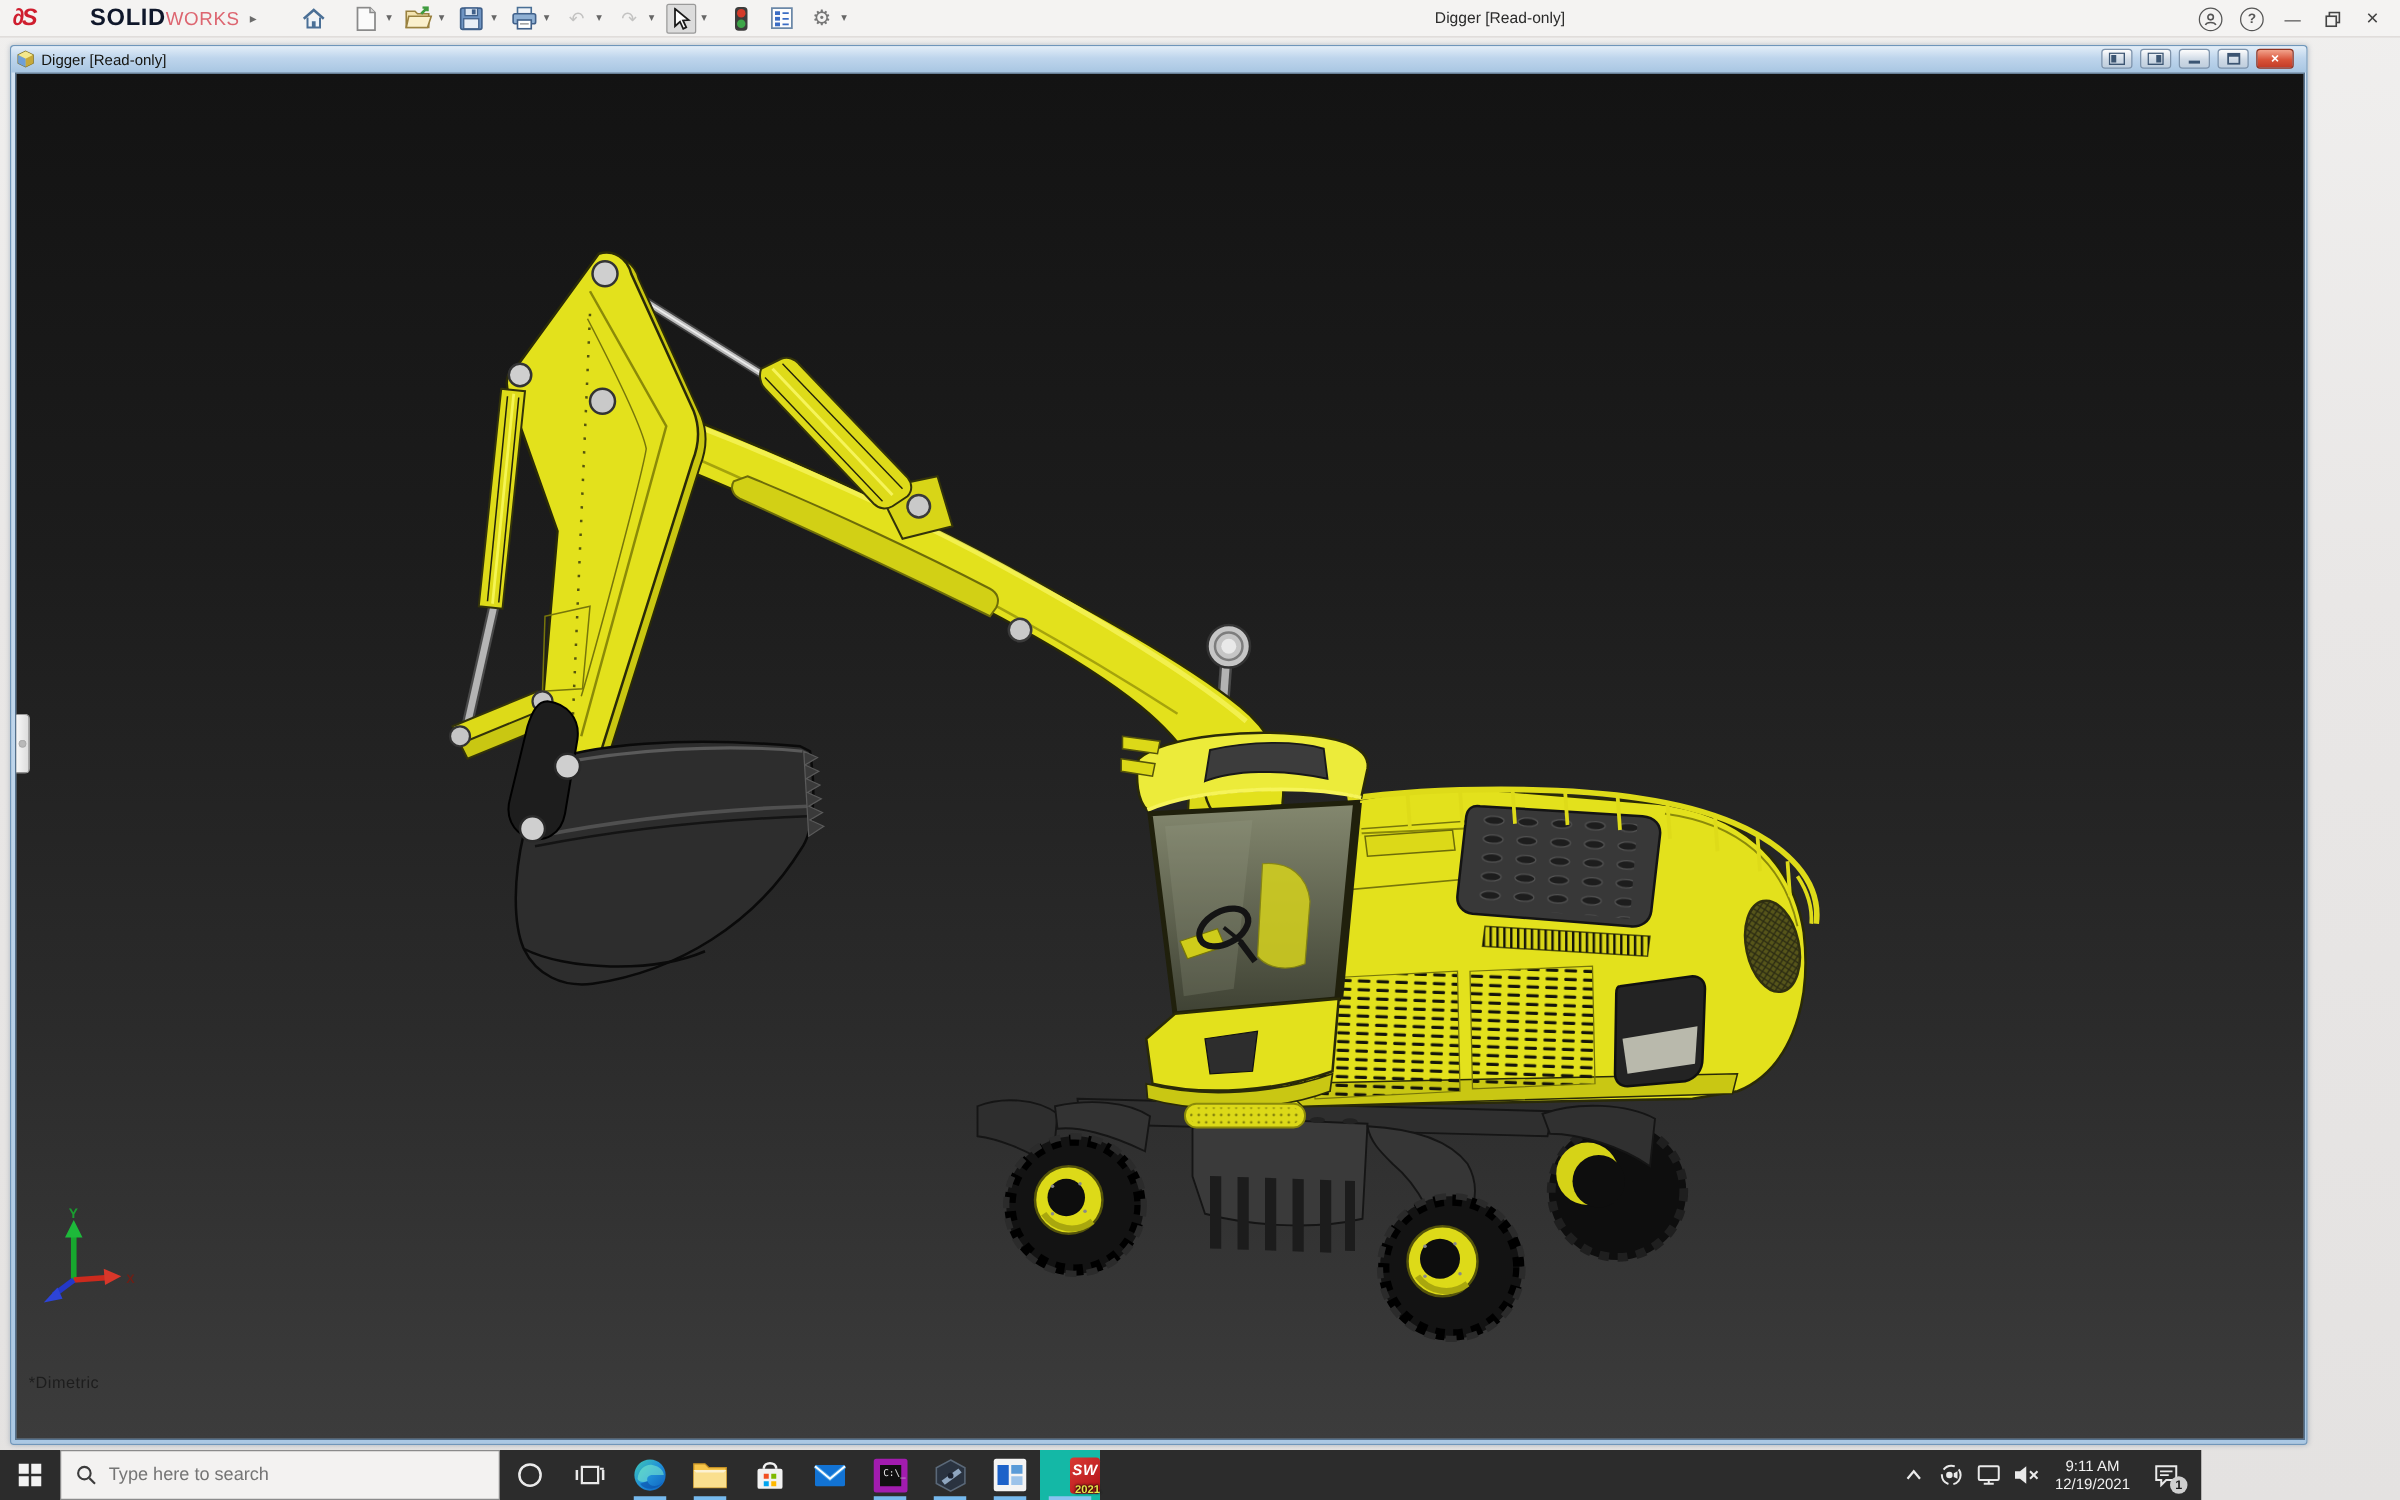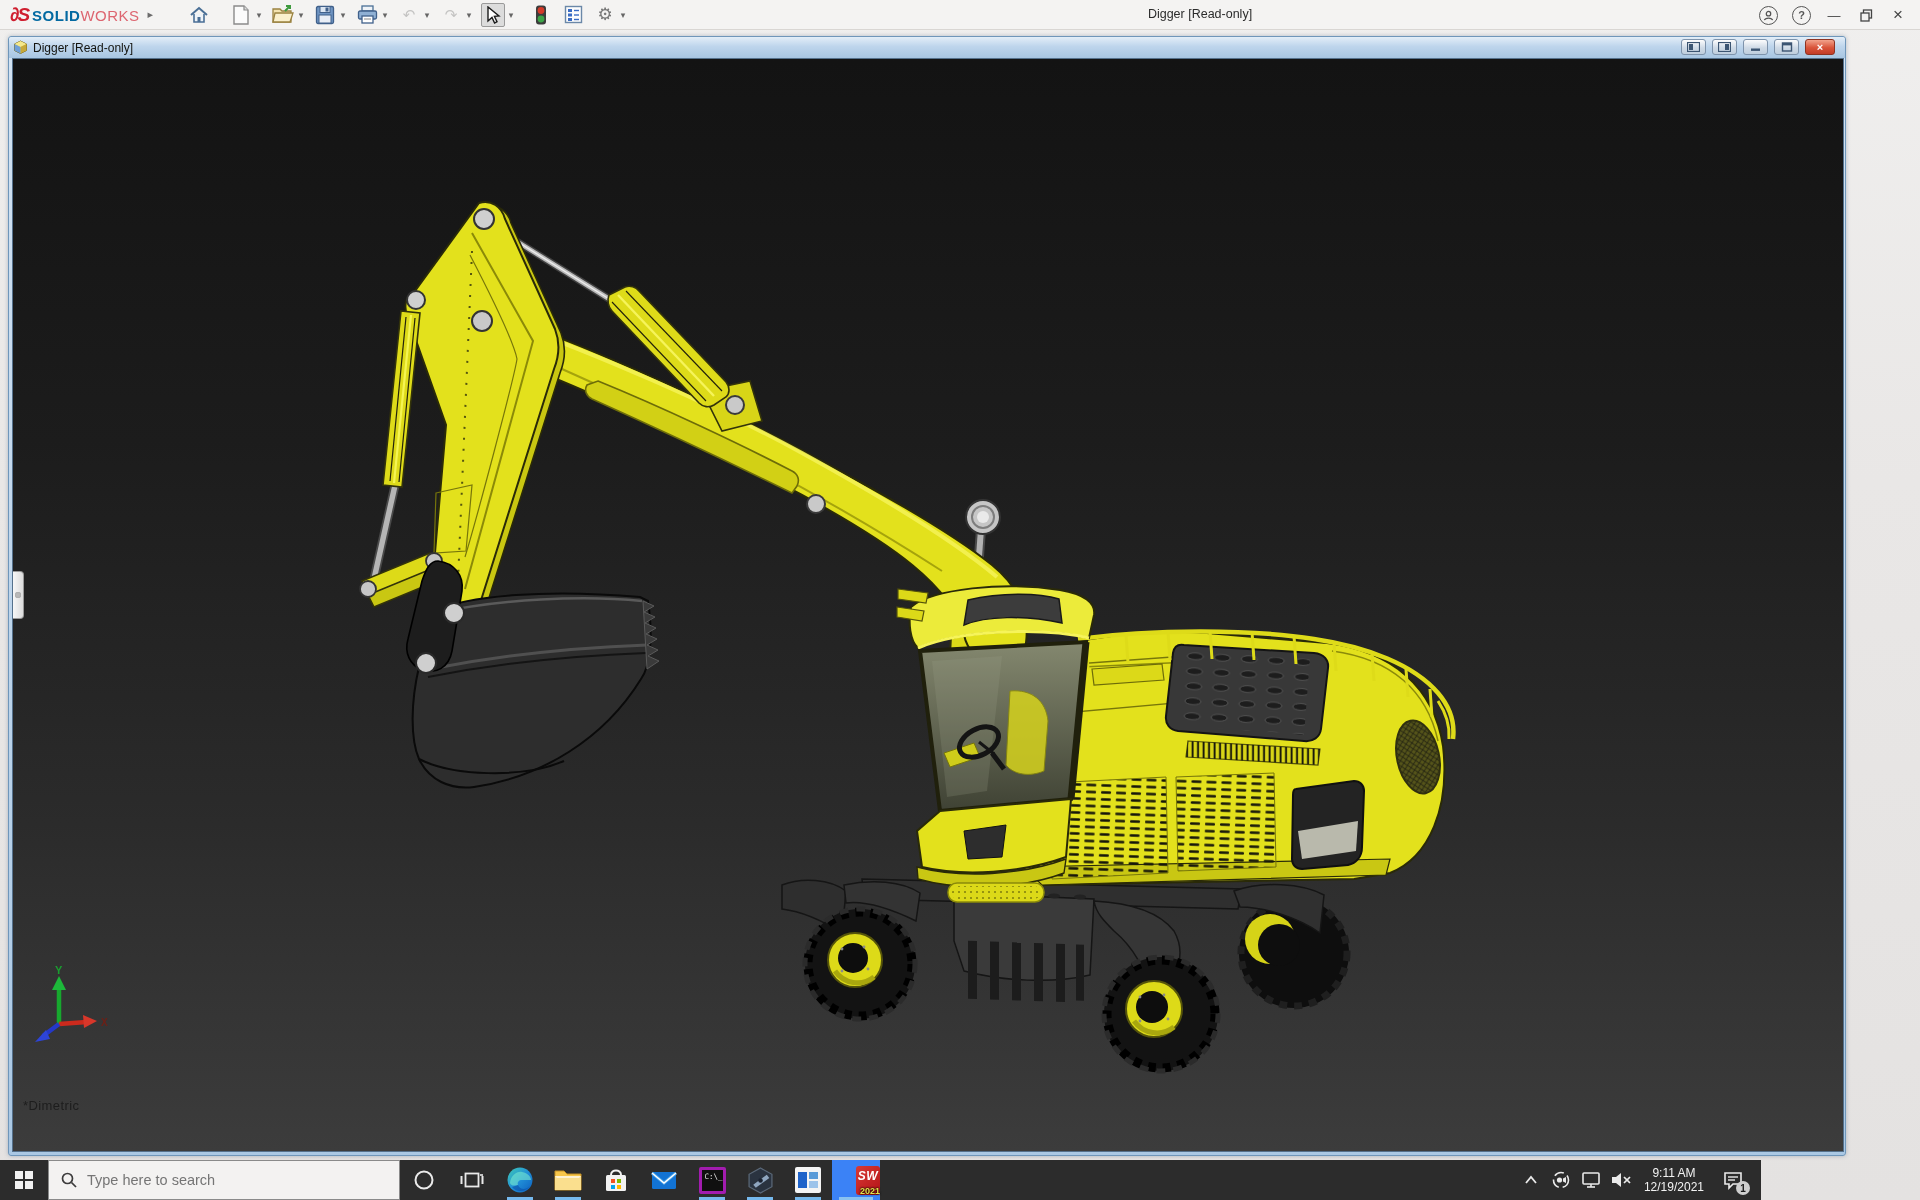--- a/index.html
+++ b/index.html
@@ -5,21 +5,21 @@
   * { margin:0; padding:0; box-sizing:border-box; }
   html,body { width:1920px; height:1200px; overflow:hidden;
     font-family:"Liberation Sans","DejaVu Sans",sans-serif;
     background:linear-gradient(180deg,#f0efee 0%,#e9e7e6 40%,#e4e2e1 100%); }
 
   
   .titlebar { position:absolute; left:0; top:0; width:1920px; height:30px;
     background:#f4f3f2; border-bottom:1px solid #d9d6d3; display:flex; align-items:center; }
   .brand { display:flex; align-items:baseline; margin-left:10px; cursor:default; }
   .brand .mark { font-style:italic; font-weight:bold; font-size:19px; color:#cf1e2f; letter-spacing:-2px; margin-right:4px; }
-  .brand .bold { font-weight:bold; font-size:15px; color:#0369a1; letter-spacing:.5px; }
+  .brand .bold { font-weight:bold; font-size:19px; color:#0f172a; letter-spacing:.5px;margin-left:40px; }
   .brand .light { font-weight:normal; font-size:15px; color:#dd6570; letter-spacing:.5px; }
   .flyout { color:#6b6b6b; font-size:11px; margin-left:8px; cursor:pointer; }
   .qat { display:flex; align-items:center; margin-left:34px; }
   .tbtn { width:24px; height:24px; display:flex; align-items:center; justify-content:center; border-radius:2px; cursor:pointer; }
   .tbtn svg { display:block; }
   .dd { width:12px; font-size:9px; color:#666; text-align:center; cursor:pointer; margin-right:6px; }
   .tbtn.disabled { opacity:.45; cursor:default; }
   .tbtn.pressed { background:#dcdcdc; border:1px solid #9a9a9a; }
   .glyphbtn { font-size:15px; color:#8a8a8a; }
   .apptitle { position:absolute; left:1200px; transform:translateX(-50%); top:7px;
@@ -58,28 +58,28 @@
   .taskbar { position:absolute; left:0; top:1160px; width:1761px; height:40px; background:#2c2c2c; display:flex; align-items:stretch; }
   .startbtn { width:48px; display:flex; align-items:center; justify-content:center; cursor:pointer; }
   .winlogo { display:grid; grid-template-columns:8px 8px; grid-template-rows:8px 8px; gap:1.5px; }
   .winlogo span { background:#f2f2f2; }
   .searchbox { width:352px; background:#f3f2f1; border:1px solid #8a8a8a; display:flex; align-items:center; cursor:text; }
   .searchbox svg { margin:0 10px 0 12px; flex:none; }
   .searchbox input { border:none; outline:none; background:transparent; font-size:14.5px; color:#4a4a4a; width:280px;
     font-family:"Liberation Sans",sans-serif; }
   .tb-ico { width:48px; display:flex; align-items:center; justify-content:center; cursor:pointer; position:relative; }
   .tb-ico .runline { position:absolute; bottom:0; left:11px; width:26px; height:3px; background:#76b9ed; }
-  .tb-ico.active { background:#3b82f6;padding-left:24px; }
+  .tb-ico.active { background:#14b8a6;padding-left:24px; }
   .tb-ico.active .runline { left:7px; width:34px; background:#8ac2f0; }
   .swicon { width:29px; height:29px; background:linear-gradient(135deg,#d93a35,#b31217); border-radius:3px; position:relative;
     display:flex; align-items:flex-start; justify-content:center; }
   .swicon .sw { color:#fff; font-weight:bold; font-style:italic; font-size:12px; margin-top:3px; letter-spacing:.5px; }
   .swicon .yr { position:absolute; bottom:-1px; right:0px; font-size:9px; font-weight:bold; color:#e8e24a;
     text-shadow:0 0 2px #000,0 0 2px #000; }
-  .cmdicon { width:27px; height:27px; background:#101010; border:3px solid #a21caf; border-radius:2px;
+  .cmdicon { width:27px; height:27px; background:#101010; border:5px solid #a21caf; border-radius:2px;
     font-family:"DejaVu Sans Mono",monospace; font-size:7.5px; color:#e8e8e8; padding:2px 0 0 3px; }
   .bpanel { width:26px; height:26px; background:#f4f4f4; border-radius:2px; position:relative; }
   .bpanel i { position:absolute; display:block; }
   .tray { margin-left:auto; display:flex; align-items:center; }
   .trayico { width:30px; height:40px; display:flex; align-items:center; justify-content:center; cursor:pointer; }
   .clock { text-align:center; color:#f2f2f2; font-size:12px; line-height:14px; padding:0 8px; cursor:default; }
   .action { position:relative; width:42px; height:40px; display:flex; align-items:center; justify-content:center; cursor:pointer; }
   .badge { position:absolute; right:4px; bottom:5px; width:14px; height:14px; border-radius:50%;
     background:#cfcfcf; color:#1a1a1a; font-size:10px; font-weight:bold; display:flex; align-items:center; justify-content:center; }
   .showdesk { width:7px; border-left:1px solid #5a5a5a; cursor:pointer; }

